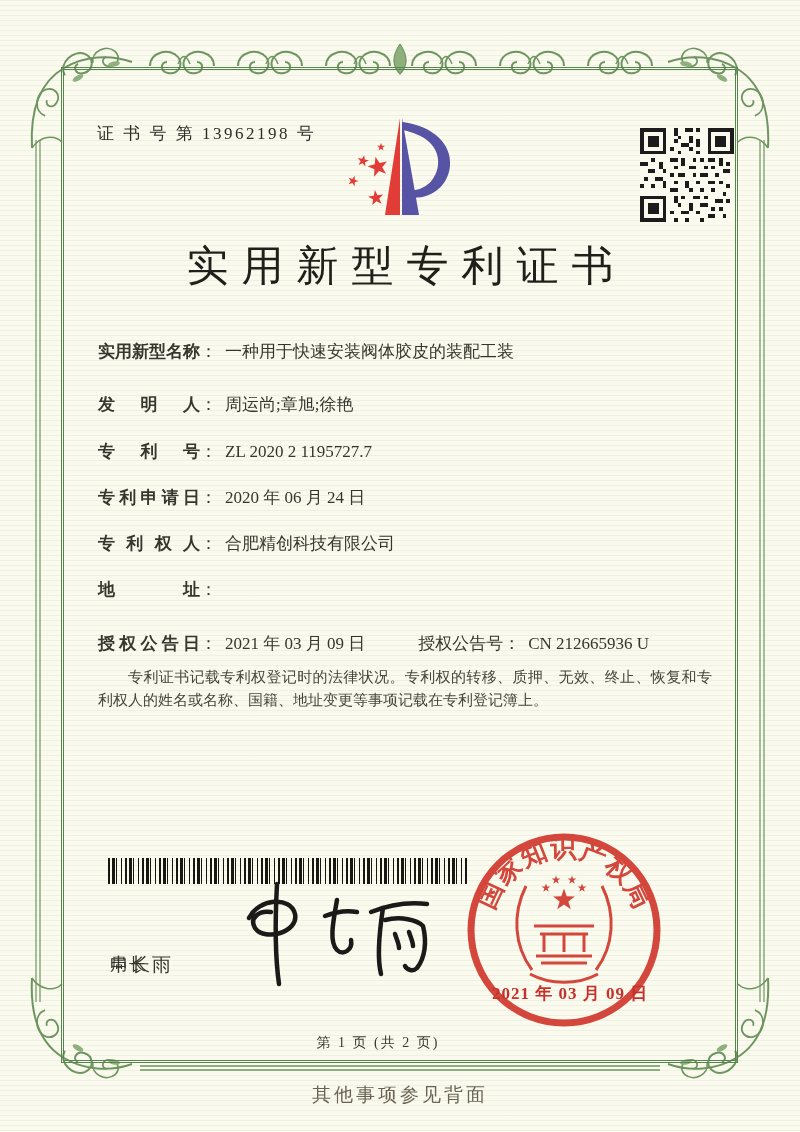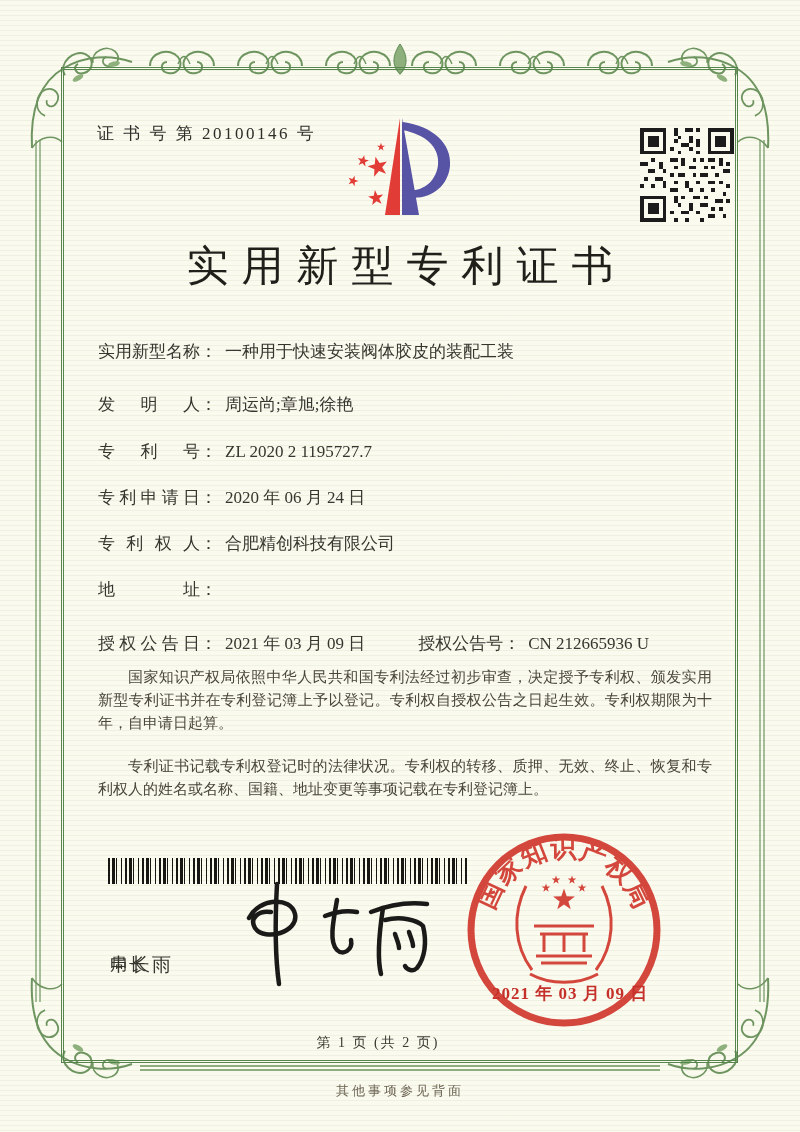--- a/index.html
+++ b/index.html
@@ -17,21 +17,21 @@
   .certno{position:absolute;left:97px;top:122px;font-size:17px;
           letter-spacing:2.5px;color:#2e2d28;}
   .logo{position:absolute;left:340px;top:110px;}
   .qr{position:absolute;left:640px;top:128px;}
   .title{position:absolute;left:0;top:238px;width:800px;margin:0;
          text-align:center;font-size:42px;font-weight:400;color:#201f1a;
          letter-spacing:13px;text-indent:13px;}
   .frow{position:absolute;left:98px;width:616px;font-size:17px;
         line-height:24px;display:flex;align-items:flex-start;}
   .flabel{display:inline-block;width:102px;text-align:justify;
-          text-align-last:justify;flex:none;}
+          text-align-last:justify;flex:none;font-weight:bold;}
   .fcolon{flex:none;}
   .fvalue{margin-left:8px;}
   .fvalue.addr{width:445px;line-height:26px;}
   .pair2{margin-left:53px;display:inline-flex;}
   .pair2 .flabel2{flex:none;}
   .paras{position:absolute;left:98px;top:666px;width:614px;}
   .paras p{margin:0;font-size:15px;line-height:23px;text-align:justify;
            text-indent:2em;color:#49453a;}
   .paras p + p{margin-top:20px;}
   .barcode{position:absolute;left:108px;top:858px;width:360px;height:26px;
@@ -42,21 +42,21 @@
       #161613 13px 14px, transparent 14px 17px);}
   .signtitle{position:absolute;left:110px;top:918px;font-size:17px;letter-spacing:2px;margin-top:35px;}
   .signname{position:absolute;left:110px;top:952px;font-size:19px;letter-spacing:2px;}
   .sigsvg{position:absolute;left:225px;top:876px;}
   .seal{position:absolute;left:462px;top:828px;opacity:.92;}
   .sealdate{position:absolute;left:480px;top:982px;width:180px;text-align:center;
             font-size:17px;font-weight:600;color:#c5302a;letter-spacing:1px;}
   .pageinfo{position:absolute;left:0;top:1034px;width:756px;text-align:center;
             font-size:14px;color:#3b3a31;letter-spacing:2px;}
   .backnote{position:absolute;left:0;top:1082px;width:800px;text-align:center;
-            font-size:13px;color:#6b6352;letter-spacing:3px;}
+            font-size:19px;color:#6b6352;letter-spacing:3px;}
 </style>
 </head>
 <body>
 
 <div class="page">
 
   <svg class="orn" width="800" height="1132" viewBox="0 0 800 1132">
     <defs>
       <polygon id="star5" points="0,-10 2.35,-3.24 9.51,-3.09 3.8,1.24 5.88,8.09 0,4 -5.88,8.09 -3.8,1.24 -9.51,-3.09 -2.35,-3.24"></polygon>
       <g id="curl">
@@ -89,21 +89,21 @@
       <use href="#chainU" transform="translate(500,60)"></use>
       <use href="#chainU" transform="translate(588,60)"></use>
       <path d="M400,44 C392,56 392,66 400,74 C408,66 408,56 400,44" fill="#8db07c" stroke-width="1.2"></path>
       <path d="M36,140 V1002 M40,140 V1002 M760,140 V1002 M764,140 V1002" stroke-width="1.2"></path>
       <path d="M140,1066 H660 M140,1070 H660" stroke-width="1.4"></path>
     </g>
   </svg>
 
   <div class="frame"></div>
 
-  <div class="certno">证 书 号 第 20100146 号</div>
+  <div class="certno">证 书 号 第 13962198 号</div>
 
   <svg class="logo" width="126" height="116" viewBox="0 0 126 116">
     <polygon points="60,8 45,105 60,105" fill="#e23c36"></polygon>
     <polygon points="62,8 62,105 79,105" fill="#5753a5"></polygon>
     <path d="M63,12 C93,16 112,34 110,56 C108,78 88,91 67,87 C64,86 63,83 64,80 C82,83 96,72 98,55 C100,37 85,24 62,20 Z" fill="#5753a5"></path>
     <use href="#star5" transform="translate(41,37) scale(0.42)" fill="#e23c36"></use>
     <use href="#star5" transform="translate(23,51) scale(0.6) rotate(12)" fill="#e23c36"></use>
     <use href="#star5" transform="translate(38,57) scale(1.05) rotate(-14)" fill="#e23c36"></use>
     <use href="#star5" transform="translate(13,71) scale(0.55) rotate(18)" fill="#e23c36"></use>
     <use href="#star5" transform="translate(36,88) scale(0.8) rotate(-8)" fill="#e23c36"></use>
@@ -235,21 +235,20 @@
       <span class="fcolon">：</span>
     <span class="fvalue">2021 年 03 月 09 日</span>
     <span class="pair2">
       <span class="flabel2">授权公告号</span>
         <span class="fcolon">：</span>
       <span class="fvalue">CN 212665936 U</span>
     </span>
   </div>
 
   <div class="paras">
-    <p>国家知识产权局依照中华人民共和国专利法经过初步审查，决定授予专利权、颁发实用新型专利证书并在专利登记簿上予以登记。专利权自授权公告之日起生效。专利权期限为十年，自申请日起算。</p>
     <p>专利证书记载专利权登记时的法律状况。专利权的转移、质押、无效、终止、恢复和专利权人的姓名或名称、国籍、地址变更等事项记载在专利登记簿上。</p>
   </div>
 
   <div class="barcode"></div>
 
   <div class="signtitle">局长</div>
   <div class="signname">申长雨</div>
 
   <svg class="sigsvg" width="210" height="115" viewBox="0 0 210 115">
     <g fill="none" stroke="#1a1a18" stroke-width="4.5" stroke-linecap="round" stroke-linejoin="round">

